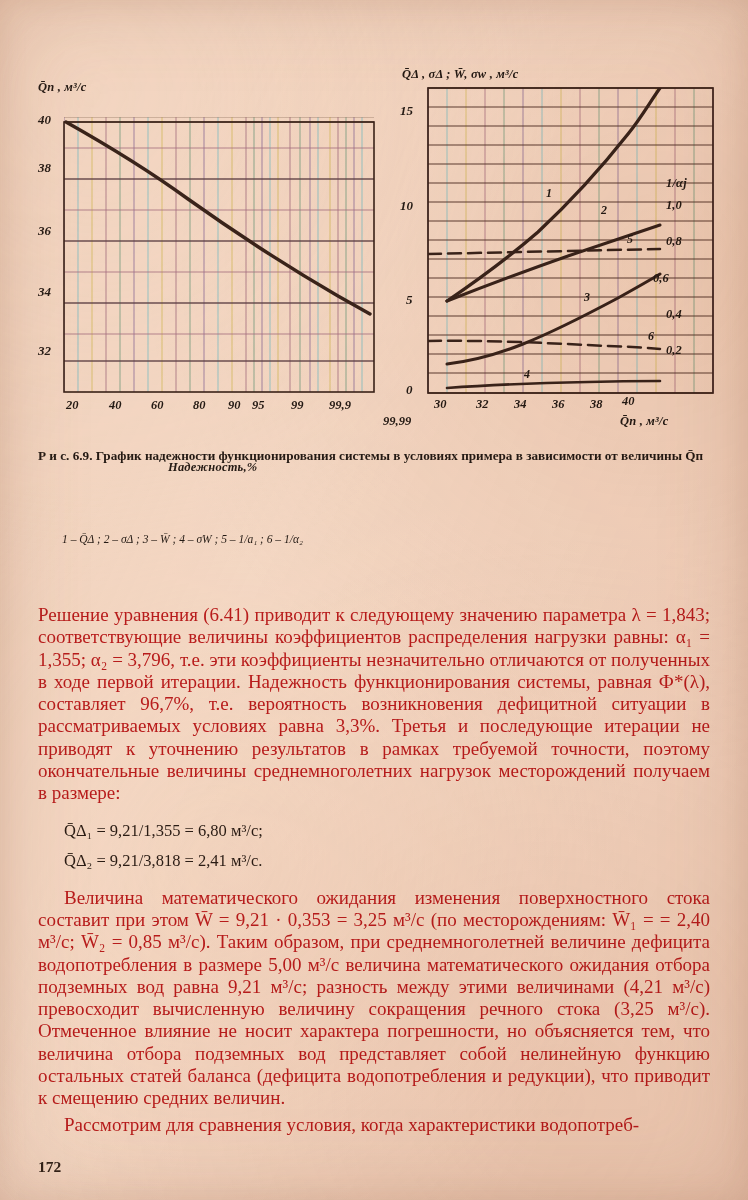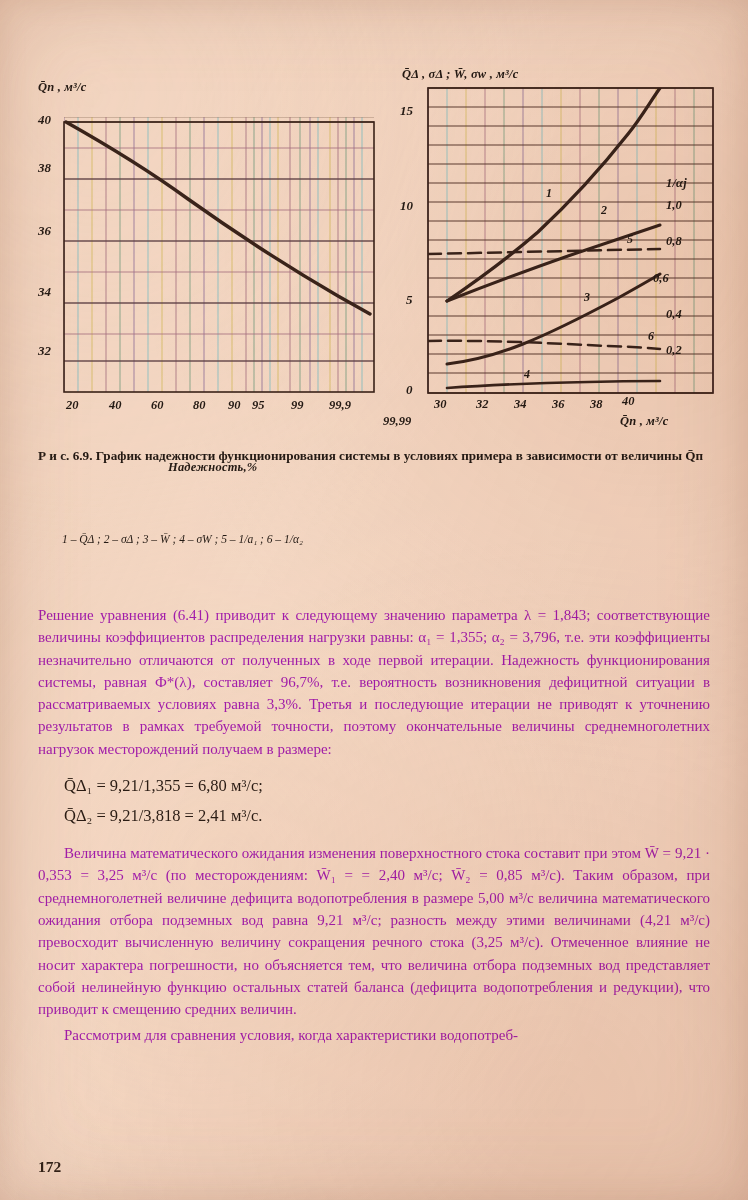--- a/index.html
+++ b/index.html
@@ -52,23 +52,23 @@
     font-family:"Liberation Serif", serif;font-weight:bold;color:#241a14;
     text-align:justify;
   }
   .legendline{
     position:absolute;font-size:11.5px;font-style:italic;color:#241a14;white-space:nowrap;
   }
 
   
   .body{position:absolute;left:38px;width:672px;top:604px;}
   .para{
-    font-size:15px;line-height:22.3px;text-align:justify;
+    font-size:19px;line-height:22.3px;text-align:justify;
     text-justify:inter-word;font-family:"Liberation Serif", serif;
-    margin:0 0 0 0;color:#a21caf;
+    margin:0 0 0 0;color:#b91c1c;
   }
   .para.indent{text-indent:26px;}
   .formula{
     font-size:16.5px;line-height:30px;margin-left:26px;white-space:nowrap;color:#2a1c14;
   }
   .sp{height:11px;}
   .pageno{
     position:absolute;left:38px;top:1158px;font-size:15.5px;font-weight:bold;color:#2a1c14;
   }
 </style>

